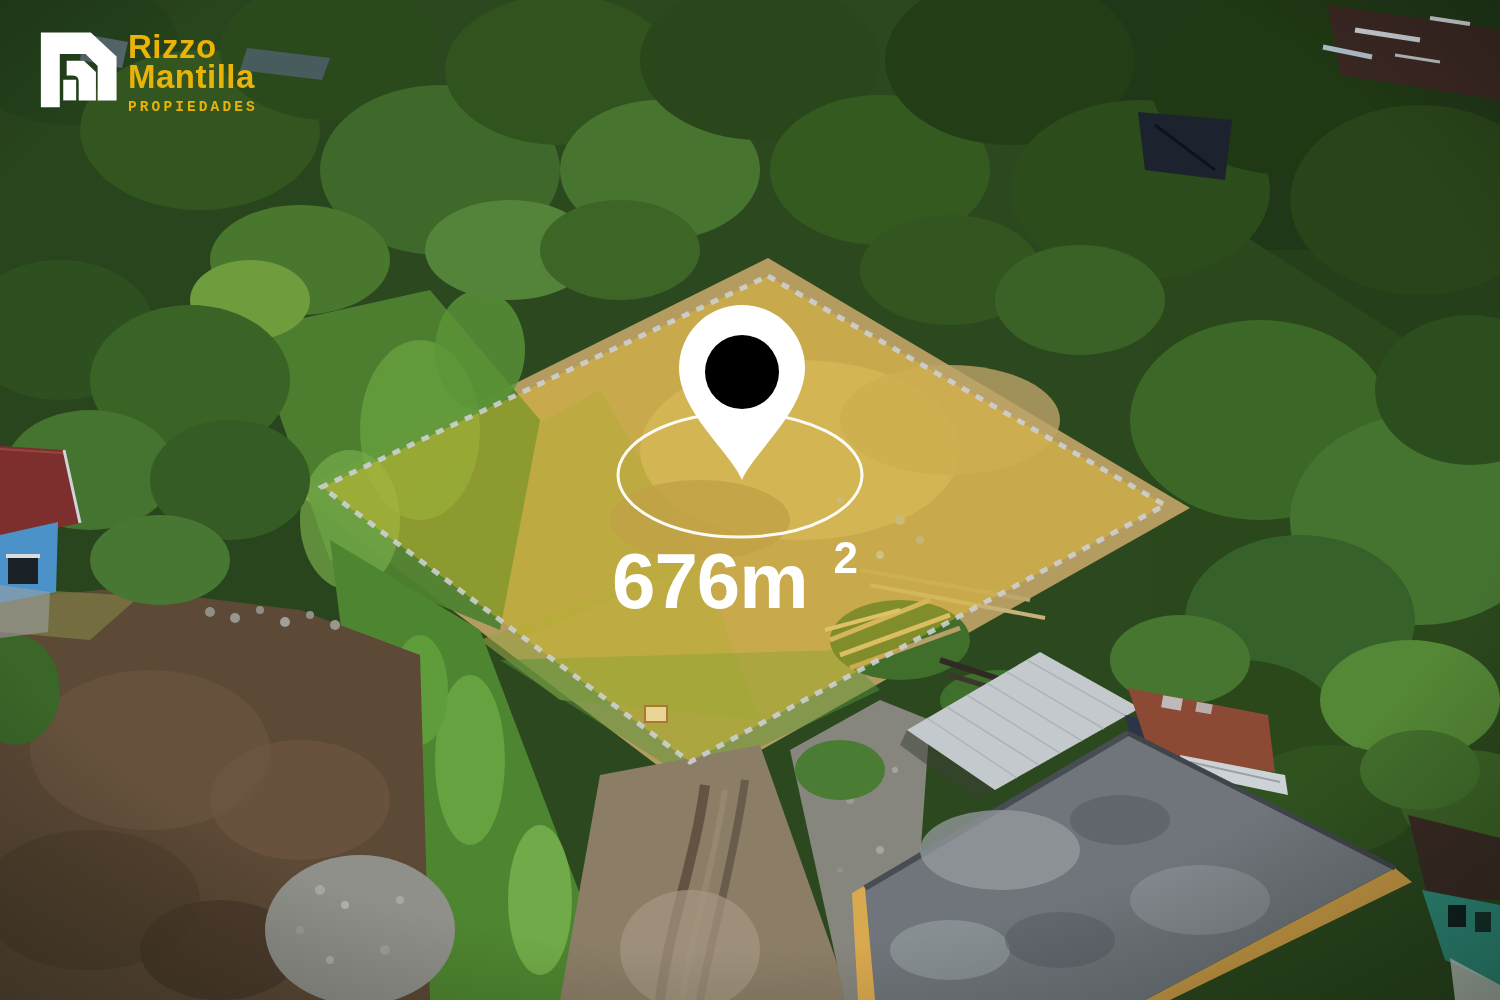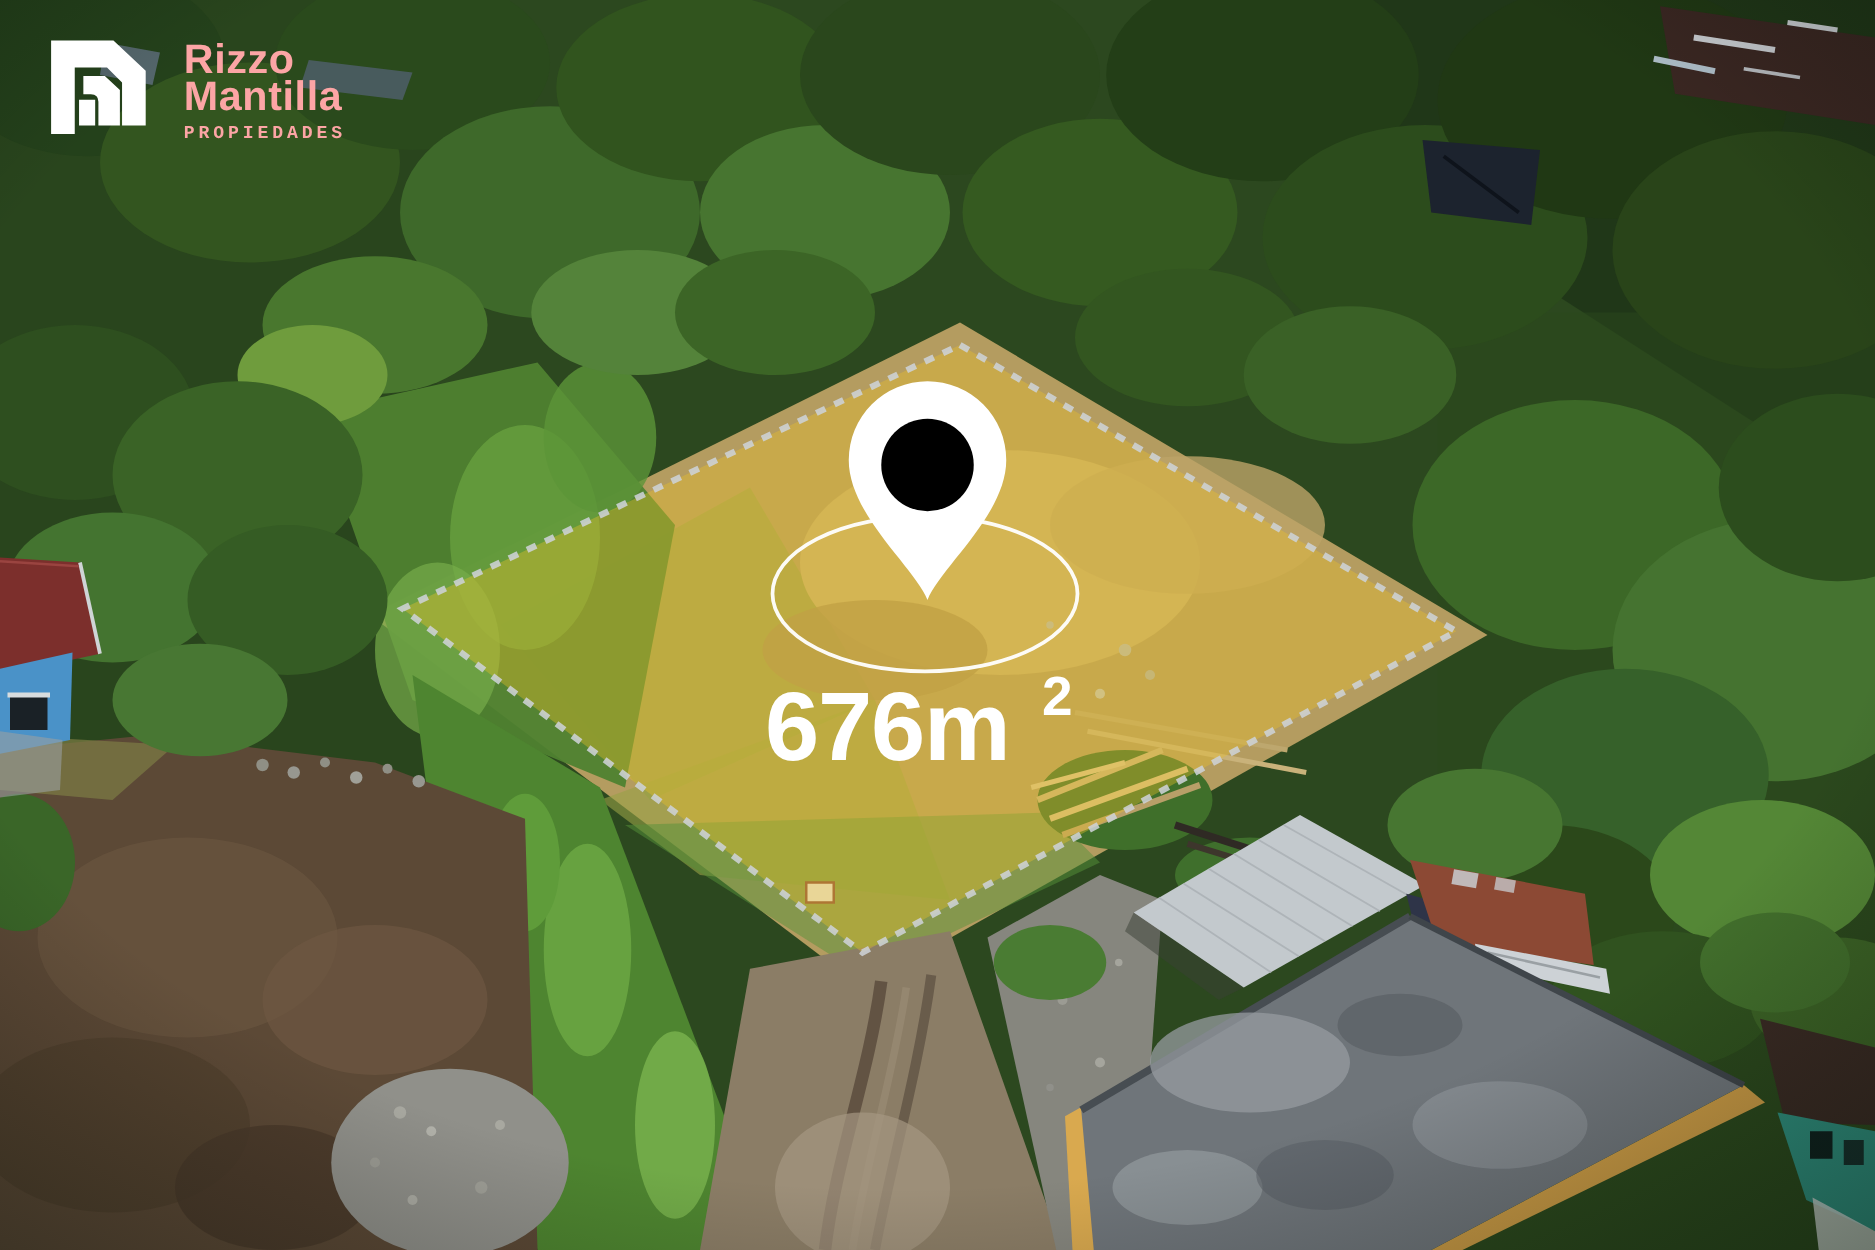--- a/index.html
+++ b/index.html
@@ -3,21 +3,21 @@
 <meta charset="utf-8">
 <style>
   html,body{margin:0;padding:0;background:#111;}
   .canvas{
     position:relative;width:1500px;height:1000px;overflow:hidden;
     font-family:"Liberation Sans",sans-serif;
   }
   .canvas svg{display:block;}
   .photo,.overlay{position:absolute;left:0;top:0;width:1500px;height:1000px;}
   
-  .logo{position:absolute;left:34px;top:28px;display:flex;align-items:flex-start;gap:27px;color:#fca5a5;}
+  .logo{position:absolute;left:34px;top:28px;display:flex;align-items:flex-start;gap:8px;color:#eab308;}
   .logo-mark{width:86px;height:82px;}
   .logo-text{display:flex;flex-direction:column;margin-top:4px;}
   .logo-line{font-size:33px;line-height:30px;font-weight:700;letter-spacing:.5px;}
   .logo-tagline{margin-top:7px;font-size:14.5px;font-weight:700;letter-spacing:3.1px;font-family:Liberation Mono, monospace;}
   
   .area-label{
     position:absolute;left:612px;top:542px;display:flex;align-items:flex-start;
     color:#fff;font-weight:700;line-height:1;letter-spacing:-1px;text-align:center;
   }
   .area-value{font-size:78px;}

